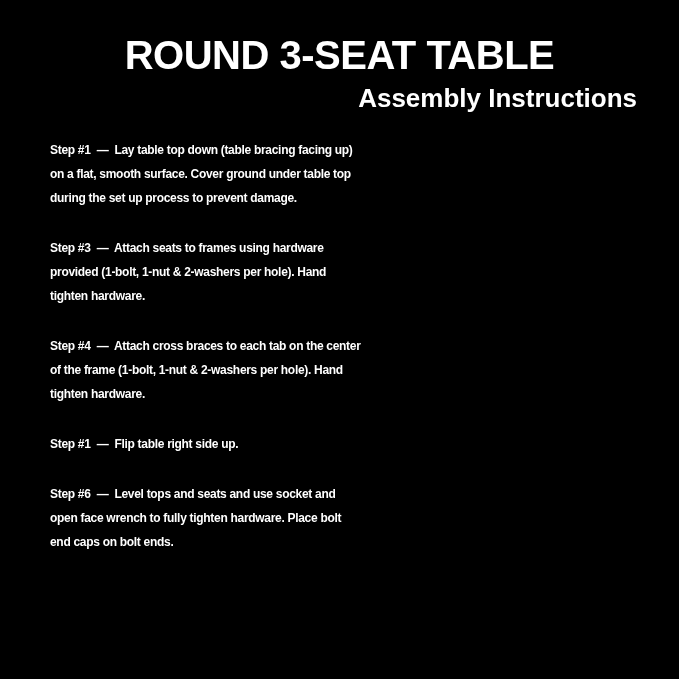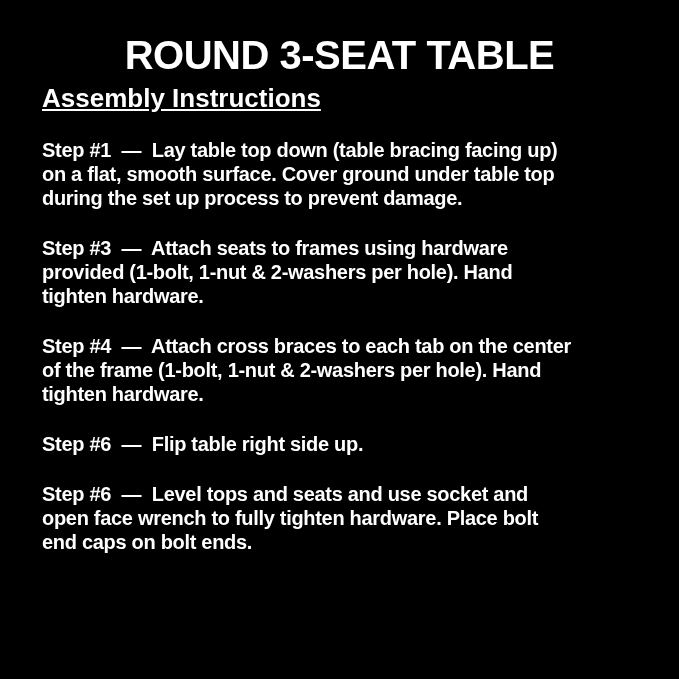--- a/index.html
+++ b/index.html
@@ -25,51 +25,50 @@
   .title {
     font-size: 40px;
     line-height: 1.1;
     letter-spacing: -0.5px;
     text-align: center;
     margin: 0 22px 0 0;
   }
   .subtitle {
     font-size: 26px;
     line-height: 1.15;
-    text-align: left;
+    text-align: right;
     margin: 7px 22px 0 0;
-    text-decoration: underline;
   }
   .steps {
     margin-top: 24px;
   }
   .step {
-    font-size: 20px;
+    font-size: 12px;
     line-height: 24px;
     letter-spacing: -0.3px;
     white-space: pre-wrap;
-    margin: 0 0 26px 0;
+    margin: 0 0 26px 8px;
     max-width: 615px;
   }
 </style>
 </head>
 <body>
 
 <div class="poster">
   <h1 class="title">ROUND 3-SEAT TABLE</h1>
   <h2 class="subtitle">Assembly Instructions</h2>
 
   <div class="steps">
     <p class="step">Step #1  —  Lay table top down (table bracing facing up)
 on a flat, smooth surface. Cover ground under table top
 during the set up process to prevent damage.</p>
     <p class="step">Step #3  —  Attach seats to frames using hardware
 provided (1-bolt, 1-nut &amp; 2-washers per hole). Hand
 tighten hardware.</p>
     <p class="step">Step #4  —  Attach cross braces to each tab on the center
 of the frame (1-bolt, 1-nut &amp; 2-washers per hole). Hand
 tighten hardware.</p>
-    <p class="step">Step #6  —  Flip table right side up.</p>
+    <p class="step">Step #1  —  Flip table right side up.</p>
     <p class="step">Step #6  —  Level tops and seats and use socket and
 open face wrench to fully tighten hardware. Place bolt
 end caps on bolt ends.</p>
   </div>
 </div>
 
 </body></html>

